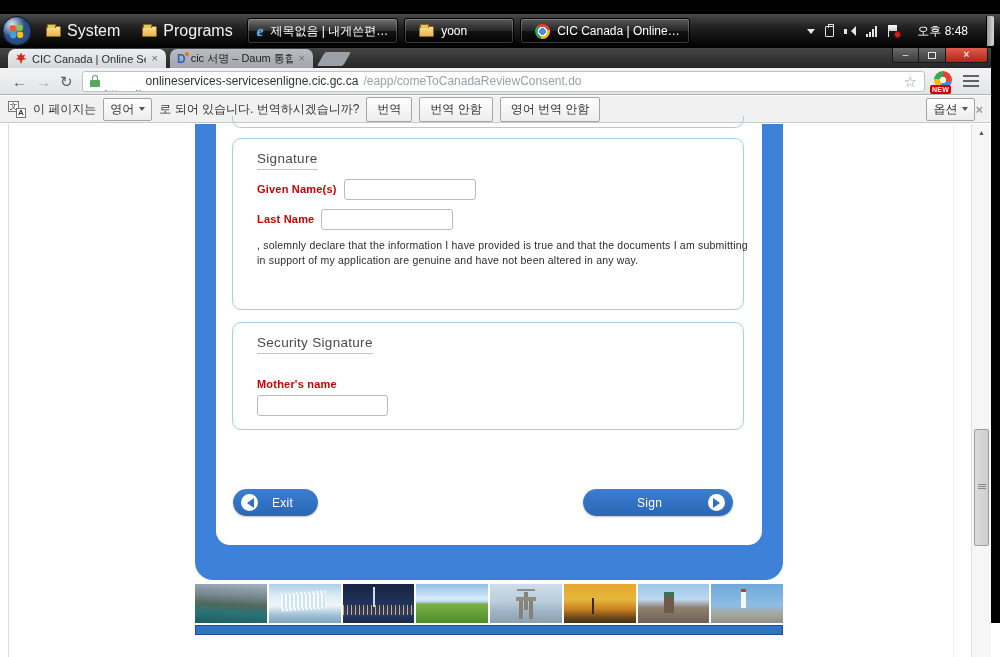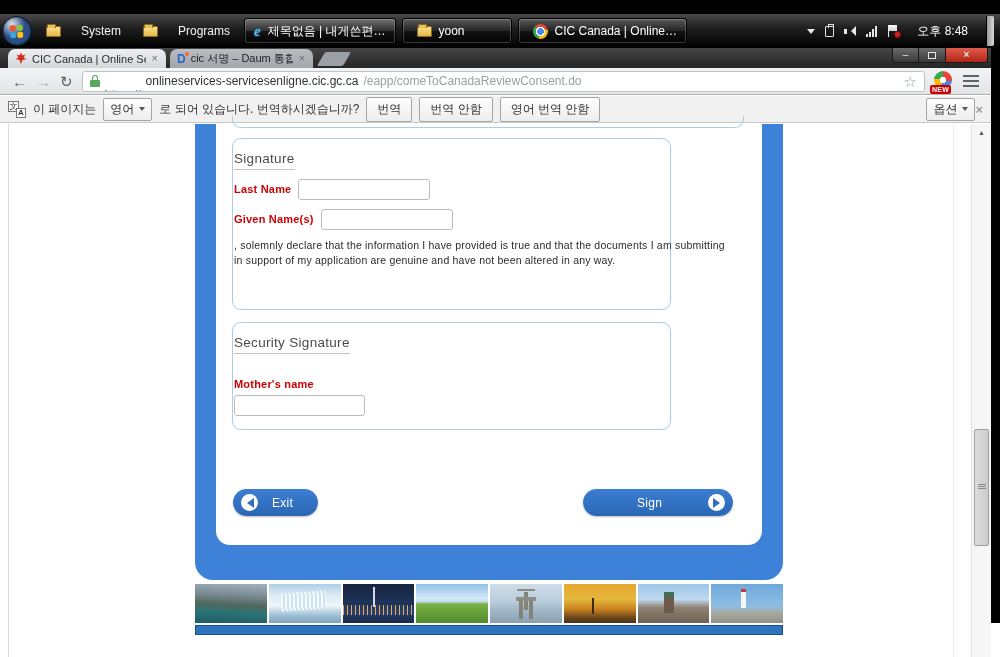--- a/index.html
+++ b/index.html
@@ -16,21 +16,21 @@
     display:flex; align-items:center; gap:6px; padding:0 2px;
   }
   .start-orb {
     width:30px; height:30px; border-radius:50%; position:relative; flex:none;
     background:radial-gradient(circle at 32% 26%, rgba(255,255,255,.85), rgba(255,255,255,0) 45%), radial-gradient(circle, #2c4f86 55%, #0c1f3e 100%);
     border:1px solid #0a1626; display:flex; align-items:center; justify-content:center;
   }
   .win-flag { width:14px; height:13px; display:grid; grid-template-columns:6px 6px; grid-template-rows:6px 6px; gap:1px; transform:rotate(-3deg); }
   .win-flag span { border-radius:2px; }
   .wf1{background:#f0552a;} .wf2{background:#8cc63f;} .wf3{background:#35a7e0;} .wf4{background:#fdc112;}
-  .tb-toolbar-item { display:flex; align-items:center; gap:20px; padding:0 8px; height:26px; color:#f2f2f2; font-size:12px; }
+  .tb-toolbar-item { display:flex; align-items:center; gap:6px; padding:0 8px; height:26px; color:#f2f2f2; font-size:16px; }
   .folder-ico { width:15px; height:11px; position:relative; background:linear-gradient(#f9e08a,#e8b54a); border-radius:1px; border:1px solid #8a6a20; flex:none; }
   .folder-ico::before { content:""; position:absolute; top:-3px; left:0; width:7px; height:3px; background:#e8c25c; border:1px solid #8a6a20; border-bottom:none; border-radius:1px 1px 0 0; }
   .task-btn {
     display:flex; align-items:center; gap:7px; height:26px; padding:0 9px; min-width:110px;
     border:1px solid #000; border-radius:3px; color:#fff; font-size:12px; white-space:nowrap; overflow:hidden;
     background:linear-gradient(rgba(255,255,255,.28), rgba(255,255,255,.10) 48%, rgba(0,0,0,.25) 52%, rgba(0,0,0,.45));
     box-shadow:inset 0 0 0 1px rgba(255,255,255,.22);
   }
   .task-btn.dim { background:linear-gradient(rgba(255,255,255,.16), rgba(255,255,255,.05) 48%, rgba(0,0,0,.3) 52%, rgba(0,0,0,.5));padding-left:14px; }
   .ie-ico { color:#57b7f2; font:italic bold 15px "Liberation Serif", serif; line-height:1; text-shadow:0 0 2px rgba(90,180,255,.7); }
@@ -115,21 +115,21 @@
   #tb-right { margin-left:auto; display:flex; align-items:center; }
   .tb-x { color:#9a9a9a; font-size:13px; font-weight:bold; }
   
   #viewport { position:absolute; top:124px; left:0; width:991px; height:533px; background:#fff; }
   .edge-line { position:absolute; width:1px; background:#dcdcdc; top:0; height:533px; }
   #blue-wrap { position:absolute; left:195px; top:0; width:588px; height:456px;
     background:#3d82d8; border-radius:0 0 18px 18px; }
   #white-page { position:absolute; left:21px; top:0; width:546px; height:421px; background:#fff; border-radius:0 0 14px 14px; }
   .partial-card { position:absolute; left:16px; top:-8px; width:512px; height:12px;
     border:1px solid #a9cde9; border-top:none; border-radius:0 0 9px 9px; }
-  .card { position:absolute; left:16px; width:439px; border:1px solid #a9cde9; border-radius:9px; padding:10px 1px; }
+  .card { position:absolute; left:16px; width:512px; border:1px solid #a9cde9; border-radius:9px; padding:10px 24px; }
   #sig-card { top:14px; height:172px; }
   #sec-card { top:198px; height:108px; }
   .section-h { display:inline-block; font-size:13.5px; color:#4a4a4a; letter-spacing:.3px;
     border-bottom:1px solid #c4c4c4; padding-bottom:3px; }
   .body-text { font-size:10.5px; color:#2b2b2b; letter-spacing:.2px; line-height:1.45; }
   .intro { margin-top:9px; white-space:nowrap; }
   .outro { margin-top:8px; width:492px; }
   .field-row { display:flex; align-items:center; gap:7px; margin-top:8px; height:22px; }
   .red-label { color:#cc0000; font-weight:bold; font-size:11px; letter-spacing:.2px; }
   .txt-input { height:21px; width:132px; border:1px solid #bbb; border-radius:3px; background:#fff; padding:0 4px; font-size:11px; }
@@ -304,25 +304,25 @@
   <div class="edge-line" style="left:8px;"></div>
   <div class="edge-line" style="left:953px; background:#ededed;"></div>
 
   <div id="blue-wrap">
     <div id="white-page">
       <div class="partial-card"></div>
 
       <div class="card" id="sig-card">
         <span class="section-h">Signature</span>
         <div class="field-row">
-          <span class="red-label">Last Name</span>
+          <span class="red-label">Given Name(s)</span>
           <input class="txt-input" type="text" value="" style="">
         </div>
         <div class="field-row">
-          <span class="red-label">Given Name(s)</span>
+          <span class="red-label">Last Name</span>
           <input class="txt-input" type="text" value="" style="">
         </div>
         <div class="body-text outro">, solemnly declare that the information I have provided is true and that the documents I am submitting in support of my application are genuine and have not been altered in any way.</div>
       </div>
 
       <div class="card" id="sec-card">
         <span class="section-h">Security Signature</span>
         <span class="red-label" id="mother-label">Mother's name</span>
         <input class="txt-input" id="mother-input" type="text" value="" style="">
       </div>

